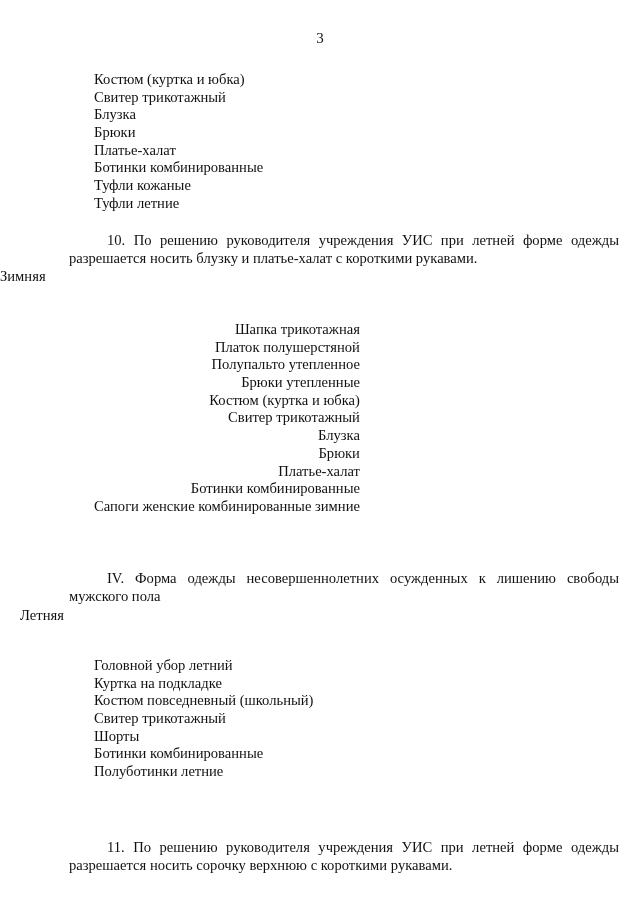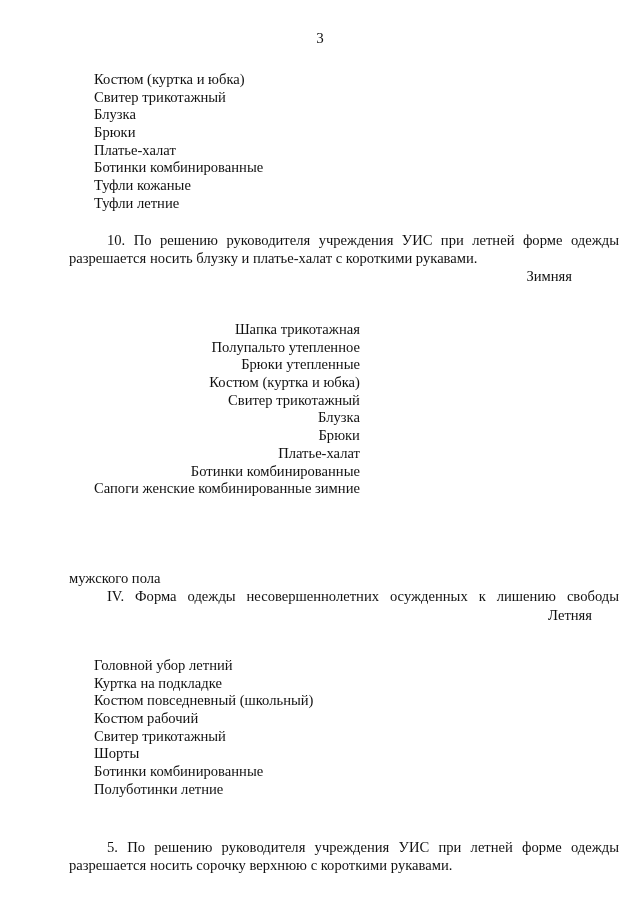--- a/index.html
+++ b/index.html
@@ -1,21 +1,21 @@
 <!DOCTYPE html>
 <html><head>
   <meta charset="utf-8">
   <style>
     html, body { margin: 0; padding: 0; background: #ffffff; }
     body { width: 640px; height: 905px; position: relative; overflow: hidden; font-family: "Liberation Serif", serif; color: #111; font-size: 14.6px; }
     .page-number { position: absolute; top: 30px; left: 0; width: 640px; text-align: center; font-size: 15px; }
     .list { position: absolute; left: 78px; margin: 16px; padding: 0; list-style: none; }
     .list li { height: 17.7px; line-height: 17.7px; white-space: nowrap; }
     .para { position: absolute; left: 51px; width: 550px; line-height: 18px; text-align: justify; text-indent: 38px; margin: 18px; }
-    .heading { position: absolute; left: 0; width: 572px; text-align: right; }
+    .heading { position: absolute; left: 0; width: 572px; text-align: left; }
   </style>
 </head>
 <body>
 
 <div class="page-number">3</div>
 
 <ul class="list" style="top:55px;">
   <li>Костюм (куртка и юбка)</li>
   <li>Свитер трикотажный</li>
   <li>Блузка</li>
@@ -28,45 +28,45 @@
 
 <div class="para" style="top:213px;">
   <div style="text-align:justify;text-align-last:justify;">10. По решению руководителя учреждения УИС при летней форме одежды</div>
   <div style="text-indent:0;">разрешается носить блузку и платье-халат с короткими рукавами.</div>
 </div>
 
 <div class="heading" style="top:268px;">Зимняя</div>
 
 <ul class="list" style="top:305px;text-align:right;">
   <li>Шапка трикотажная</li>
+  <li>Платок полушерстяной</li>
   <li>Полупальто утепленное</li>
   <li>Брюки утепленные</li>
   <li>Костюм (куртка и юбка)</li>
   <li>Свитер трикотажный</li>
   <li>Блузка</li>
   <li>Брюки</li>
   <li>Платье-халат</li>
   <li>Ботинки комбинированные</li>
   <li>Сапоги женские комбинированные зимние</li>
 </ul>
 
 <div class="para" style="top:551px;">
+  <div style="text-align:justify;text-align-last:justify;">IV. Форма одежды несовершеннолетних осужденных к лишению свободы</div>
   <div style="text-indent:0;">мужского пола</div>
-  <div style="text-align:justify;text-align-last:justify;">IV. Форма одежды несовершеннолетних осужденных к лишению свободы</div>
 </div>
 
 <div class="heading" style="top:607px;padding-left:20px;">Летняя</div>
 
 <ul class="list" style="top:641px;">
   <li>Головной убор летний</li>
   <li>Куртка на подкладке</li>
   <li>Костюм повседневный (школьный)</li>
-  <li>Костюм рабочий</li>
   <li>Свитер трикотажный</li>
   <li>Шорты</li>
   <li>Ботинки комбинированные</li>
   <li>Полуботинки летние</li>
 </ul>
 
 <div class="para" style="top:820px;">
-  <div style="text-align:justify;text-align-last:justify;">5. По решению руководителя учреждения УИС при летней форме одежды</div>
+  <div style="text-align:justify;text-align-last:justify;">11. По решению руководителя учреждения УИС при летней форме одежды</div>
   <div style="text-indent:0;">разрешается носить сорочку верхнюю с короткими рукавами.</div>
 </div>
 
 </body></html>

